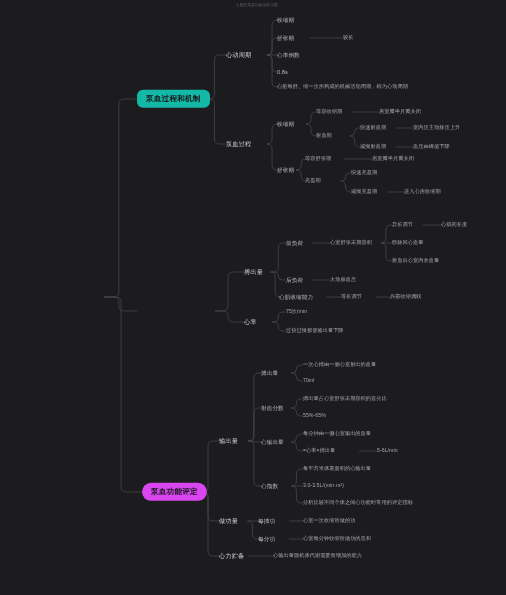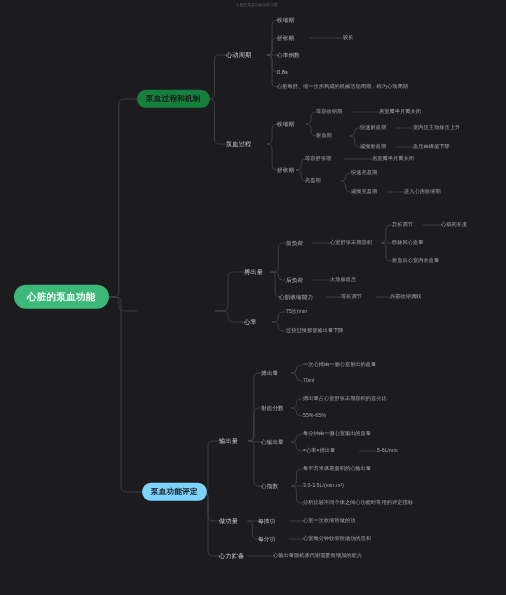--- a/index.html
+++ b/index.html
@@ -149,24 +149,23 @@
       <path d="M291,486 L291.4,486 Q296.4,486 296.4,481 L296.4,474 Q296.4,469 301.4,469 L303,469" class="edge-line"></path>
       <path d="M291,486 L303,486" class="edge-line"></path>
       <path d="M291,486 L291.4,486 Q296.4,486 296.4,491 L296.4,498 Q296.4,503 301.4,503 L303,503" class="edge-line"></path>
       <path d="M248,521 L258,521" class="edge-line"></path>
       <path d="M248,521 L247.5,521 Q252.5,521 252.5,526 L252.5,534 Q252.5,539 257.5,539 L258,539" class="edge-line"></path>
       <path d="M289,521 L303,521" class="edge-line"></path>
       <path d="M289,539 L303,539" class="edge-line"></path>
       <path d="M248,556 L273,556" class="edge-line"></path>
     </svg>
 
-  <div class="node node-root" id="root-node" style="left: 14px; top: 297px; background: rgb(60, 184, 120);">心脏的泵血功能</div>
-
-<div class="node node-main" style="left: 137px; top: 99px; background: #15803d;">泵血过程和机制</div>
-    <div class="node node-main" style="left: 142px; top: 492px; background: #7dd3fc;">泵血功能评定</div>
+
+<div class="node node-main" style="left: 137px; top: 99px; background: #14b8a6; border-radius: 6px;">泵血过程和机制</div>
+    <div class="node node-main" style="left: 142px; top: 492px; background: #d946ef;">泵血功能评定</div>
     <div class="node node-sub" style="left: 226px; top: 55px;">心动周期</div>
     <div class="node node-sub" style="left: 226px; top: 144px;">泵血过程</div>
     <div class="node node-leaf" style="left: 277px; top: 20px;">收缩期</div>
     <div class="node node-leaf" style="left: 277px; top: 38px;">舒张期</div>
     <div class="node node-tiny" style="left: 343px; top: 38px;">较长</div>
     <div class="node node-leaf" style="left: 277px; top: 55px;">心率倒数</div>
     <div class="node node-leaf" style="left: 277px; top: 72px;">0.8s</div>
     <div class="node node-tiny" style="left: 277px; top: 87px;">心脏每舒、缩一次所构成的机械活动周期，称为心动周期</div>
     <div class="node node-leaf" style="left: 277px; top: 124px;">收缩期</div>
     <div class="node node-leaf" style="left: 277px; top: 170px;">舒张期</div>

